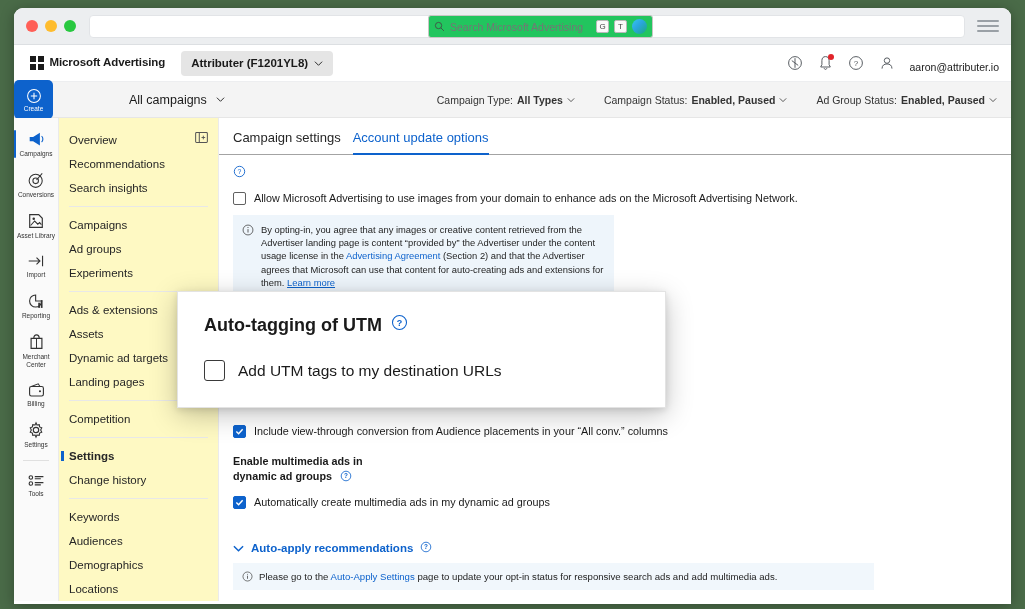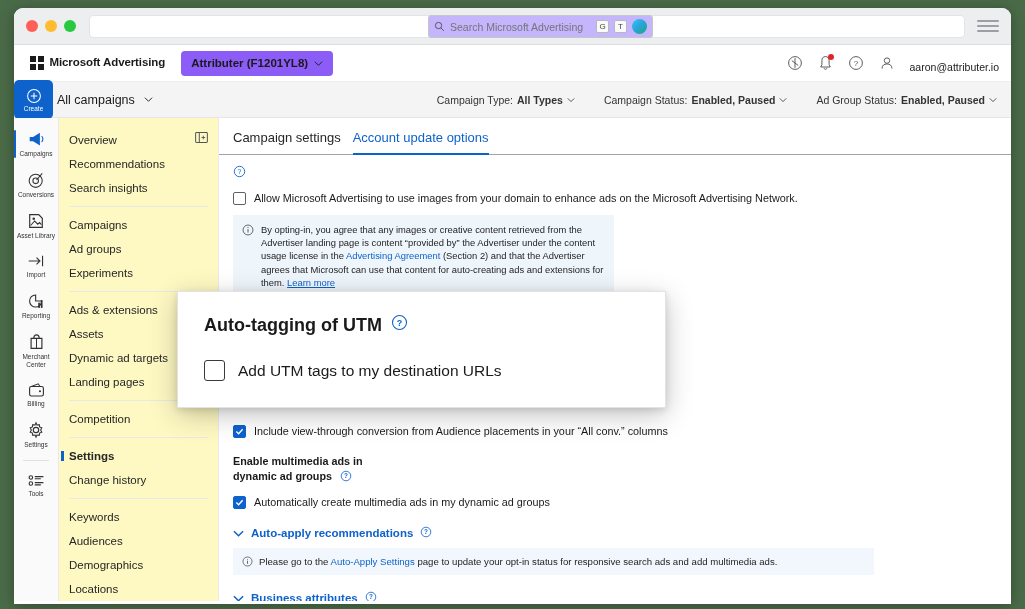--- a/index.html
+++ b/index.html
@@ -44,30 +44,30 @@
     height: 37px; background: #ffffff;
     display: flex; align-items: center; padding: 0 12px;
     border-bottom: 1px solid #edeef0;
   }
   .ms-logo { display: flex; align-items: flex-start; gap: 6px; margin-left: 4px; }
   .ms-squares { display: grid; grid-template-columns: 6px 6px;
     grid-template-rows: 6px 6px; gap: 1.5px; }
   .ms-squares i { background: #1a1a1a; display: block; }
   .ms-name { font-size: 11.5px; font-weight: bold; color: #1a1a1a; letter-spacing: -.1px; }
   .acct-pill {
-    margin-left: 16px; height: 25px; background: #8b5cf6;
+    margin-left: 16px; height: 25px; background: #e5e5e5;
     border-radius: 4px; display: flex; align-items: center;
     padding: 0 10px; gap: 6px; font-size: 11.5px; font-weight: bold;
     color: #1a1a1a; cursor: pointer;
   }
   .search-wrap {
     margin-left: auto; margin-right: auto;
     position: absolute; left: 414px; top: 7px;
     width: 225px; height: 23px;
-    background: #c4b5fd; border: 1px solid #c8c6c4; border-radius: 3px;
+    background: #22c55e; border: 1px solid #c8c6c4; border-radius: 3px;
     display: flex; align-items: center; padding: 0 5px; gap: 5px;
   }
   .search-wrap input {
     border: 0; outline: 0; font-size: 10.5px; color: #4a4a4a;
     flex: 1; background: transparent; font-family: inherit;
   }
   .kbd { width: 13px; height: 13px; border: 1px solid #b9b9b9; border-radius: 2px;
     font-size: 8px; display: flex; align-items: center; justify-content: center;
     color: #444; background: #fafafa; }
   .copilot { width: 15px; height: 15px; border-radius: 50%;
@@ -84,21 +84,21 @@
     display: flex; align-items: center; border-bottom: 1px solid #e6e6e6;
     position: relative;
   }
   .create-btn {
     position: absolute; left: 0; top: -2px; width: 39px; height: 39px;
     background: #0d62cc; color: #fff; border-radius: 5px;
     display: flex; flex-direction: column; align-items: center;
     justify-content: center; gap: 0px; cursor: pointer;
   }
   .create-btn .lbl { font-size: 6.5px; margin-top: 1px; }
-  .all-camp { margin-left: 43px; font-size: 12.5px; color: #1a1a1a;
+  .all-camp { margin-left: 115px; font-size: 12.5px; color: #1a1a1a;
     display: flex; align-items: center; gap: 9px; cursor: pointer; text-align: center; }
   .filters { margin-left: auto; margin-right: 14px; display: flex; gap: 16px; }
   .filter { font-size: 10.5px; color: #333; display: flex;
     align-items: center; gap: 4px; cursor: pointer; padding-left: 13px; }
   .filter b { font-weight: bold; }
 
   
   .body-area { display: flex; height: 483px; position: relative; }
 
   
@@ -161,21 +161,21 @@
     margin-top: 9px; background: #eef5fb; padding: 8px 0 8px 9px;
     display: flex; gap: 7px; width: 381px;
   }
   .infobox p { font-size: 9.4px; color: #242424; line-height: 13.2px; }
   .lnk { color: #0d62cc; cursor: pointer; }
   .lnk.u { text-decoration: underline; }
   .sec-title { font-size: 10.8px; font-weight: bold; color: #1a1a1a;
     margin-top: 15px; display: flex; align-items: center; gap: 6px; }
   .sec-title.wrapper { display: block; line-height: 15px; max-width: 175px; }
   .collapsible { font-size: 11.5px; font-weight: bold; color: #0d62cc;
-    display: flex; align-items: center; gap: 7px; margin-top: 16px; cursor: pointer; }
+    display: flex; align-items: center; gap: 7px; margin-top: 31px; cursor: pointer; }
   .note-box {
     margin-top: 8px; background: #f1f7fc; padding: 7px 9px;
     display: flex; gap: 6px; align-items: flex-start; width: 641px;
   }
   .note-box p { font-size: 9.6px; color: #242424; line-height: 13px; }
 
   
   .modal-overlay { position: absolute; inset: 0; pointer-events: none; }
   .modal {
     position: absolute; left: 163px; top: 173px;

